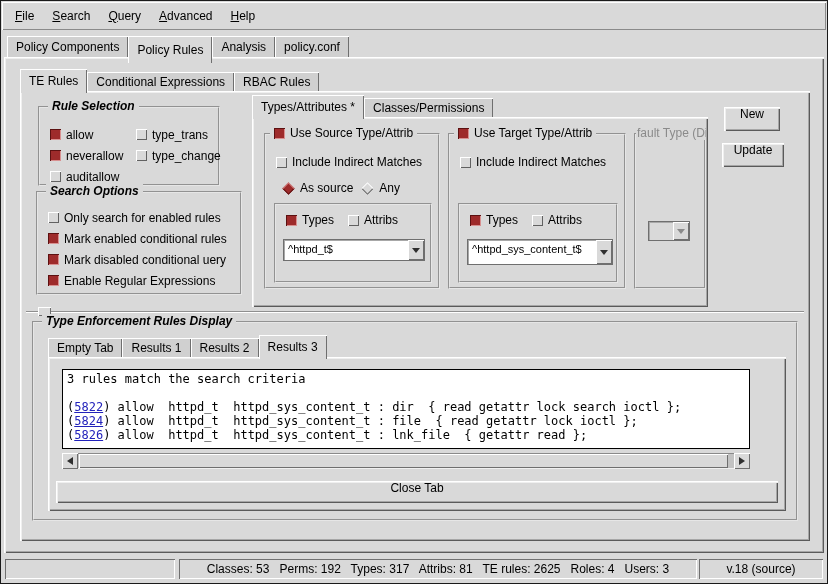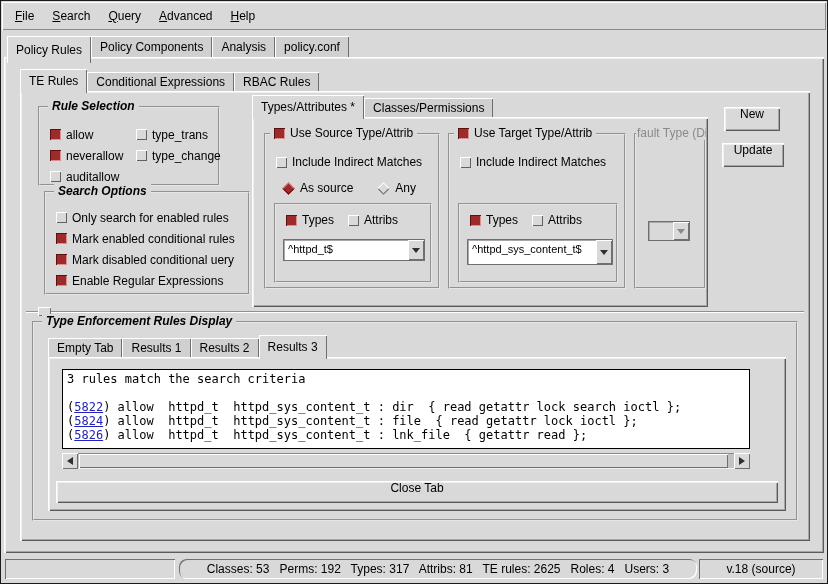--- a/index.html
+++ b/index.html
@@ -78,25 +78,25 @@
 
   <div class="menubar">
     <div class="menu-item"><span class="u">F</span><span>ile</span></div>
     <div class="menu-item"><span class="u">S</span><span>earch</span></div>
     <div class="menu-item"><span class="u">Q</span><span>uery</span></div>
     <div class="menu-item"><span class="u">A</span><span>dvanced</span></div>
     <div class="menu-item"><span class="u">H</span><span>elp</span></div>
   </div>
 
   <div class="tabrow main" style="left:6px;top:31px;">
+    <div class="tab">
+        <span>Policy Components</span>
+      </div>
     <div class="tab active">
         <span>Policy Rules</span>
-      </div>
-    <div class="tab">
-        <span>Policy Components</span>
       </div>
     <div class="tab">
         <span>Analysis</span>
       </div>
     <div class="tab">
         <span>policy.conf</span>
       </div>
   </div>
 
   <div class="panel up2" style="left:3px;top:56px;width:820px;height:496px;">
@@ -134,21 +134,21 @@
               <span class="cb" data-checked="false"></span>
               <span>type_change</span>
             </label>
           <label class="chk">
               <span class="cb" data-checked="false"></span>
               <span>auditallow</span>
             </label>
         </div>
       </div>
 
-      <div class="group" style="left:24px;top:100px;width:206px;height:104px;padding-left:48px;">
+      <div class="group" style="left:16px;top:100px;width:206px;height:104px;padding-left:48px;">
         <div class="gtitle">Search Options</div>
         <div style="position:absolute;left:10px;top:14px;display:grid;grid-auto-rows:21px;align-items:center;">
           <label class="chk">
               <span class="cb" data-checked="false"></span>
               <span>Only search for enabled rules</span>
             </label>
           <label class="chk">
               <span class="cb" data-checked="true"></span>
               <span>Mark enabled conditional rules</span>
             </label>
@@ -176,21 +176,21 @@
 
         <div class="group" style="left:12px;top:16px;width:176px;height:156px;">
           <div class="gtitle plain" style="left:4px;">
             <span class="cb" data-checked="true"></span>
             <span>Use Source Type/Attrib</span>
           </div>
           <label class="chk" style="position:absolute;left:10px;top:20px;">
             <span class="cb" data-checked="false"></span>
             <span>Include Indirect Matches</span>
           </label>
-          <div style="position:absolute;left:16px;top:46px;display:flex;gap:24px;">
+          <div style="position:absolute;left:16px;top:46px;display:flex;gap:8px;">
             <label class="chk">
               <span class="rd" data-checked="true"></span>
               <span>As source</span>
             </label>
             <label class="chk">
               <span class="rd" data-checked="false"></span>
               <span>Any</span>
             </label>
           </div>
           <div class="group" style="left:8px;top:68px;width:158px;height:80px;">
@@ -308,16 +308,16 @@
               <span>Close Tab</span>
             </div>
 
         </div>
       </div>
 
     </div>
   </div>
 
   <div class="statusbox down" style="left:4px;width:170px;"></div>
-  <div class="statusbox down" style="left:178px;width:518px;border-radius:8px;"><span>Classes: 53   Perms: 192   Types: 317   Attribs: 81   TE rules: 2625   Roles: 4   Users: 3</span></div>
+  <div class="statusbox down" style="left:178px;width:518px;"><span>Classes: 53   Perms: 192   Types: 317   Attribs: 81   TE rules: 2625   Roles: 4   Users: 3</span></div>
   <div class="statusbox down" style="right:4px;width:124px;"><span>v.18 (source)</span></div>
 
 </div>
 
 </body></html>

